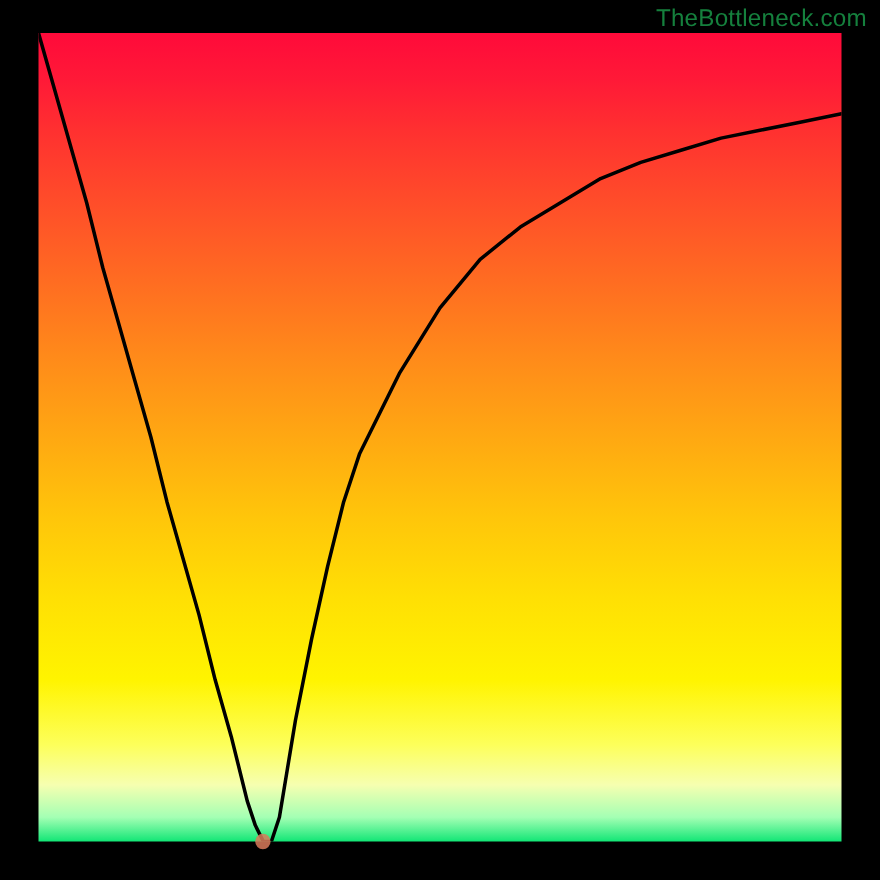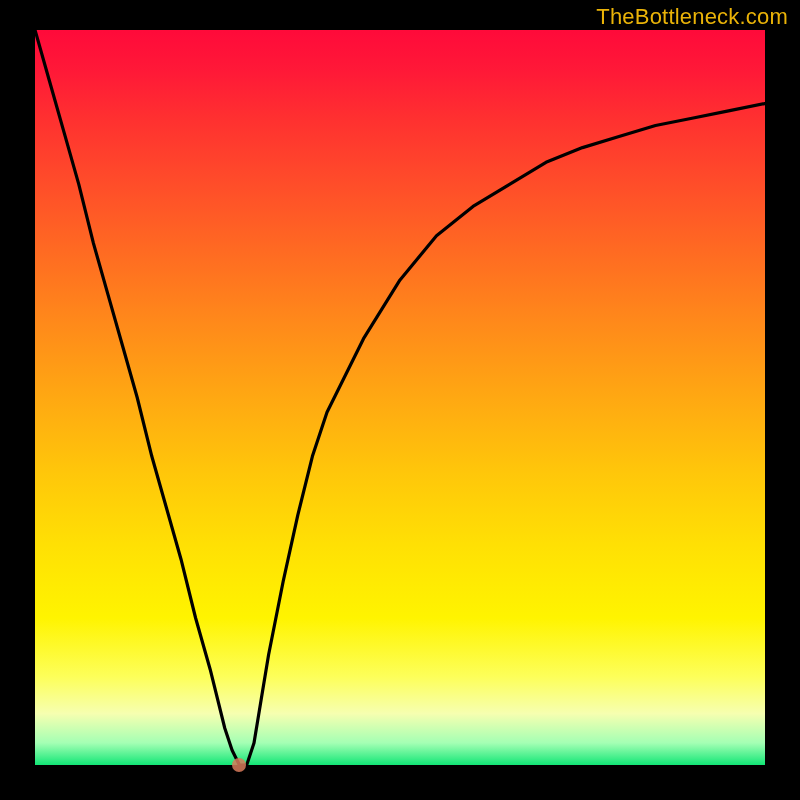--- a/index.html
+++ b/index.html
@@ -38,21 +38,21 @@
       #a4ffb4 97%,
       #12e676 100%
     );
   }
   .watermark {
     position: absolute;
     top: 4px;
     right: 12px;
     font-family: Arial, Helvetica, sans-serif;
     font-size: 22px;
-    color: #eab308;
+    color: #15803d;
     font-weight: 500;
     letter-spacing: 0.2px;
   }
   svg.curve {
     position: absolute;
     left: 0;
     top: 0;
     width: 730px;
     height: 735px;
   }

